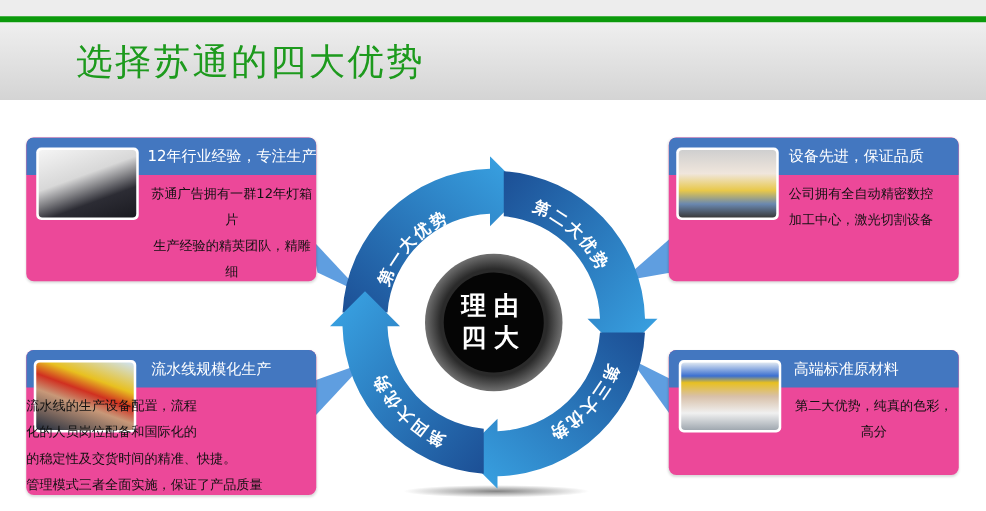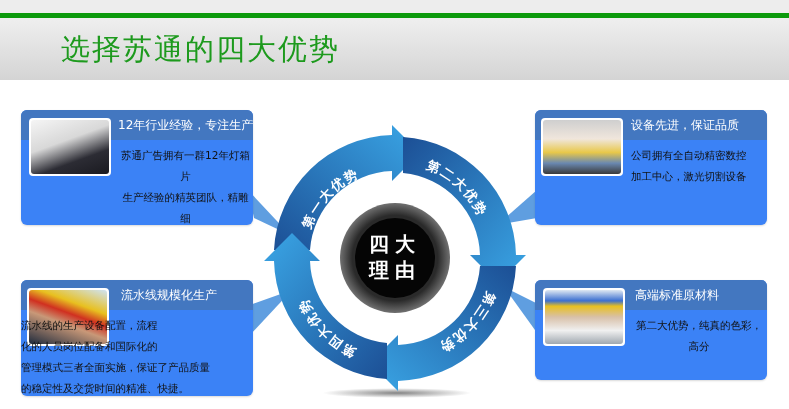--- a/index.html
+++ b/index.html
@@ -6,21 +6,21 @@
   body { width:789px; height:409px; background:#ffffff; position:relative; overflow:hidden;
          font-family:"DejaVu Sans","Liberation Sans",sans-serif; }
   .topstrip { position:absolute; left:0; top:0; width:789px; height:13px; background:#ededed; }
   .greenbar { position:absolute; left:0; top:13px; width:789px; height:5px; background:#0c9a0c; }
   .header { position:absolute; left:0; top:18px; width:789px; height:62px;
             background:linear-gradient(#efefef, #d4d4d4); }
   .header-title { position:absolute; left:33px; top:12px; font-size:29px; color:#1d9a1d;
                   letter-spacing:2px; font-family:"DejaVu Serif","Liberation Serif",serif; font-weight:normal;margin-left:28px; }
 
   .card { position:absolute; width:232px; border-radius:6px; overflow:hidden;
-          background:#3b82f6; box-shadow:0 1px 2px rgba(0,0,0,0.15); }
+          background:#ec4899; box-shadow:0 1px 2px rgba(0,0,0,0.15); }
   .card-head { position:absolute; left:0; top:0; width:100%; height:30px; background:#4377c0; }
   .card-title { position:absolute; top:7px; font-size:12px; color:#ffffff; white-space:nowrap; }
   .card-photo { position:absolute; width:82px; height:58px; background:#fff; border-radius:4px;
                 padding:2px; box-sizing:border-box; }
   .card-photo .inner { width:100%; height:100%; border-radius:3px; overflow:hidden; position:relative; }
   .card-body { position:absolute; font-size:10.5px; color:#111; line-height:21px;text-align:center; }
 
   .tail { position:absolute; }
 
   .ring-wrap { position:absolute; left:262px; top:125px; width:266px; height:266px; }
@@ -82,22 +82,22 @@
 
 <div class="card" style="left:21px;top:280px;height:116px">
   <div class="card-head"></div>
   <div class="card-photo" style="left:6px;top:8px">
     <div class="inner" style="background:linear-gradient(200deg,#cfe3f5 0%,#e8c020 30%,#d03020 45%,#c89878 60%,#1e2a3c 100%)"></div>
   </div>
   <div class="card-title" style="left:100px">流水线规模化生产</div>
   <div class="card-body" style="left:0;top:35px;width:222px;text-align:left">
     <div>流水线的生产设备配置，流程</div>
     <div>化的人员岗位配备和国际化的</div>
+    <div>的稳定性及交货时间的精准、快捷。</div>
     <div>管理模式三者全面实施，保证了产品质量</div>
-    <div>的稳定性及交货时间的精准、快捷。</div>
   </div>
 </div>
 
 <div class="card" style="left:535px;top:280px;height:100px">
   <div class="card-head"></div>
   <div class="card-photo" style="left:8px;top:8px">
     <div class="inner" style="background:linear-gradient(180deg,#dfe8f2 0%,#3b6fd0 20%,#e8c020 30%,#d8c0a8 50%,#f0f0f0 75%,#a0a8b0 100%)"></div>
   </div>
   <div class="card-title" style="left:100px">高端标准原材料</div>
   <div class="card-body" style="left:96px;top:35px">
@@ -155,15 +155,15 @@
     <textPath href="#arc3" startOffset="14%">第三大优势</textPath>
   </text>
   <text font-size="13" fill="#ffffff" font-weight="bold" letter-spacing="2">
     <textPath href="#arc4" startOffset="14%">第四大优势</textPath>
   </text>
 </svg>
 
 <div class="center-outer"></div>
 <div class="center-inner"></div>
 <div class="center-text">
+  <div>理由</div>
   <div>四大</div>
-  <div>理由</div>
 </div>
 
 </body></html>

